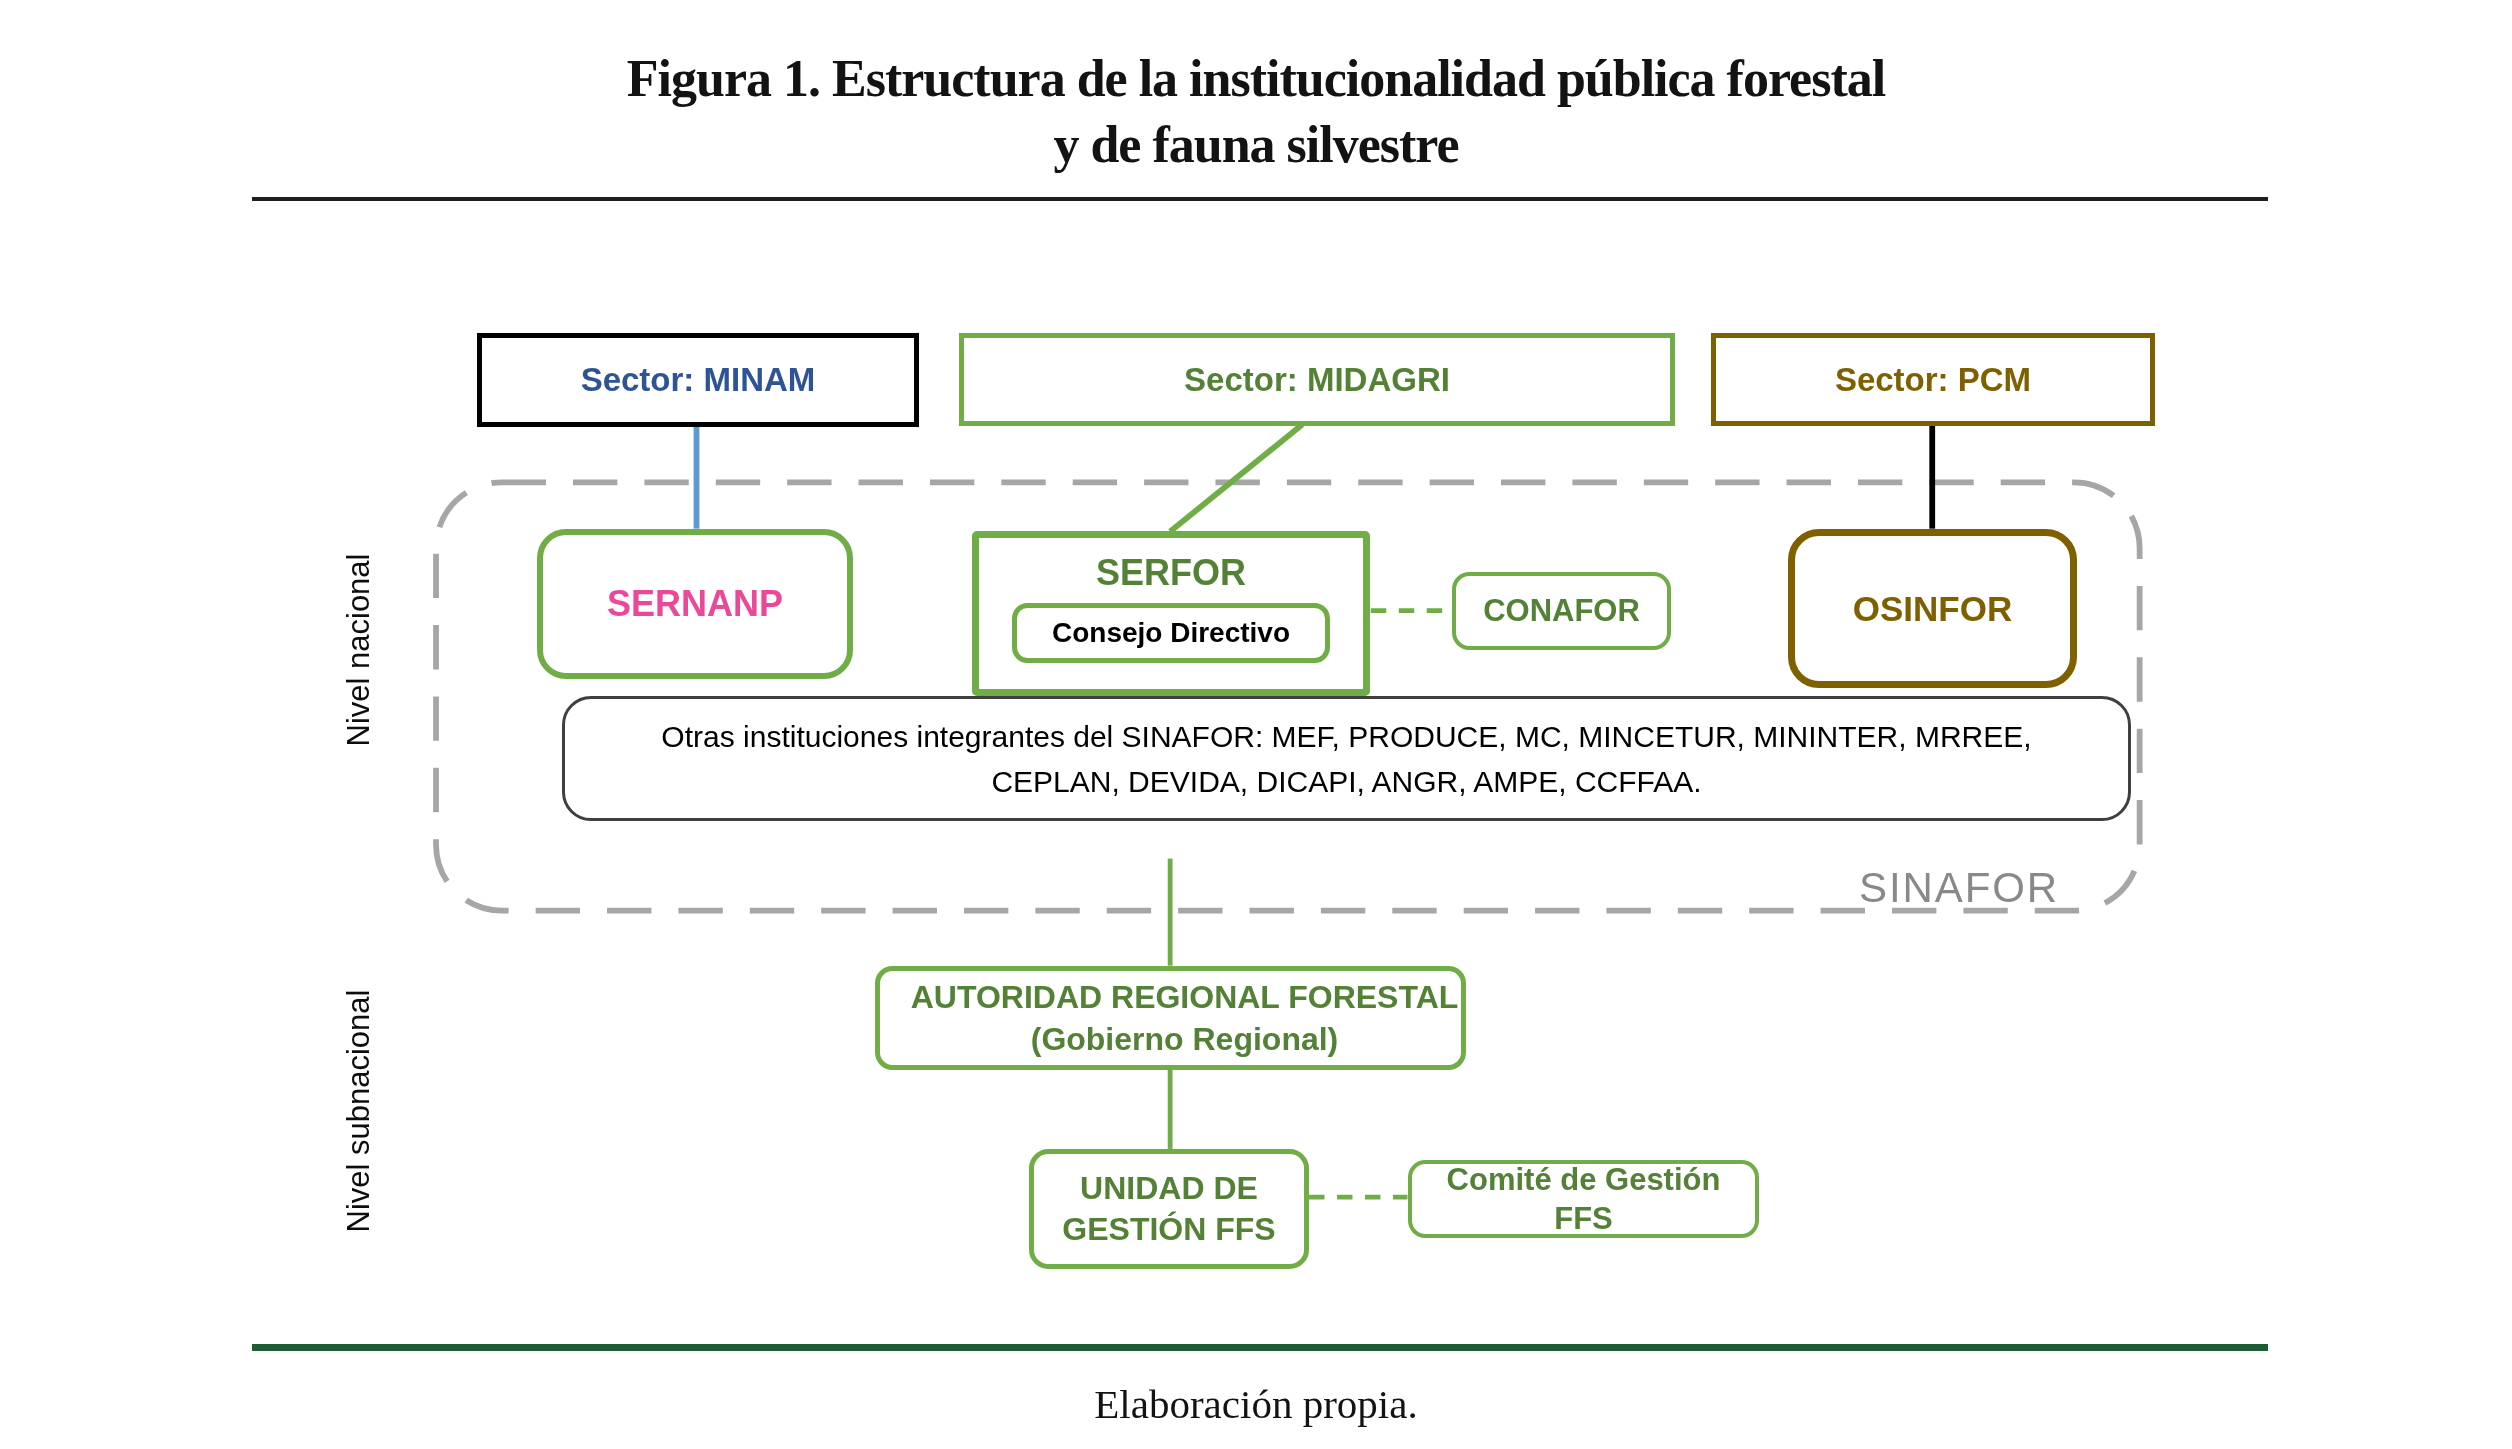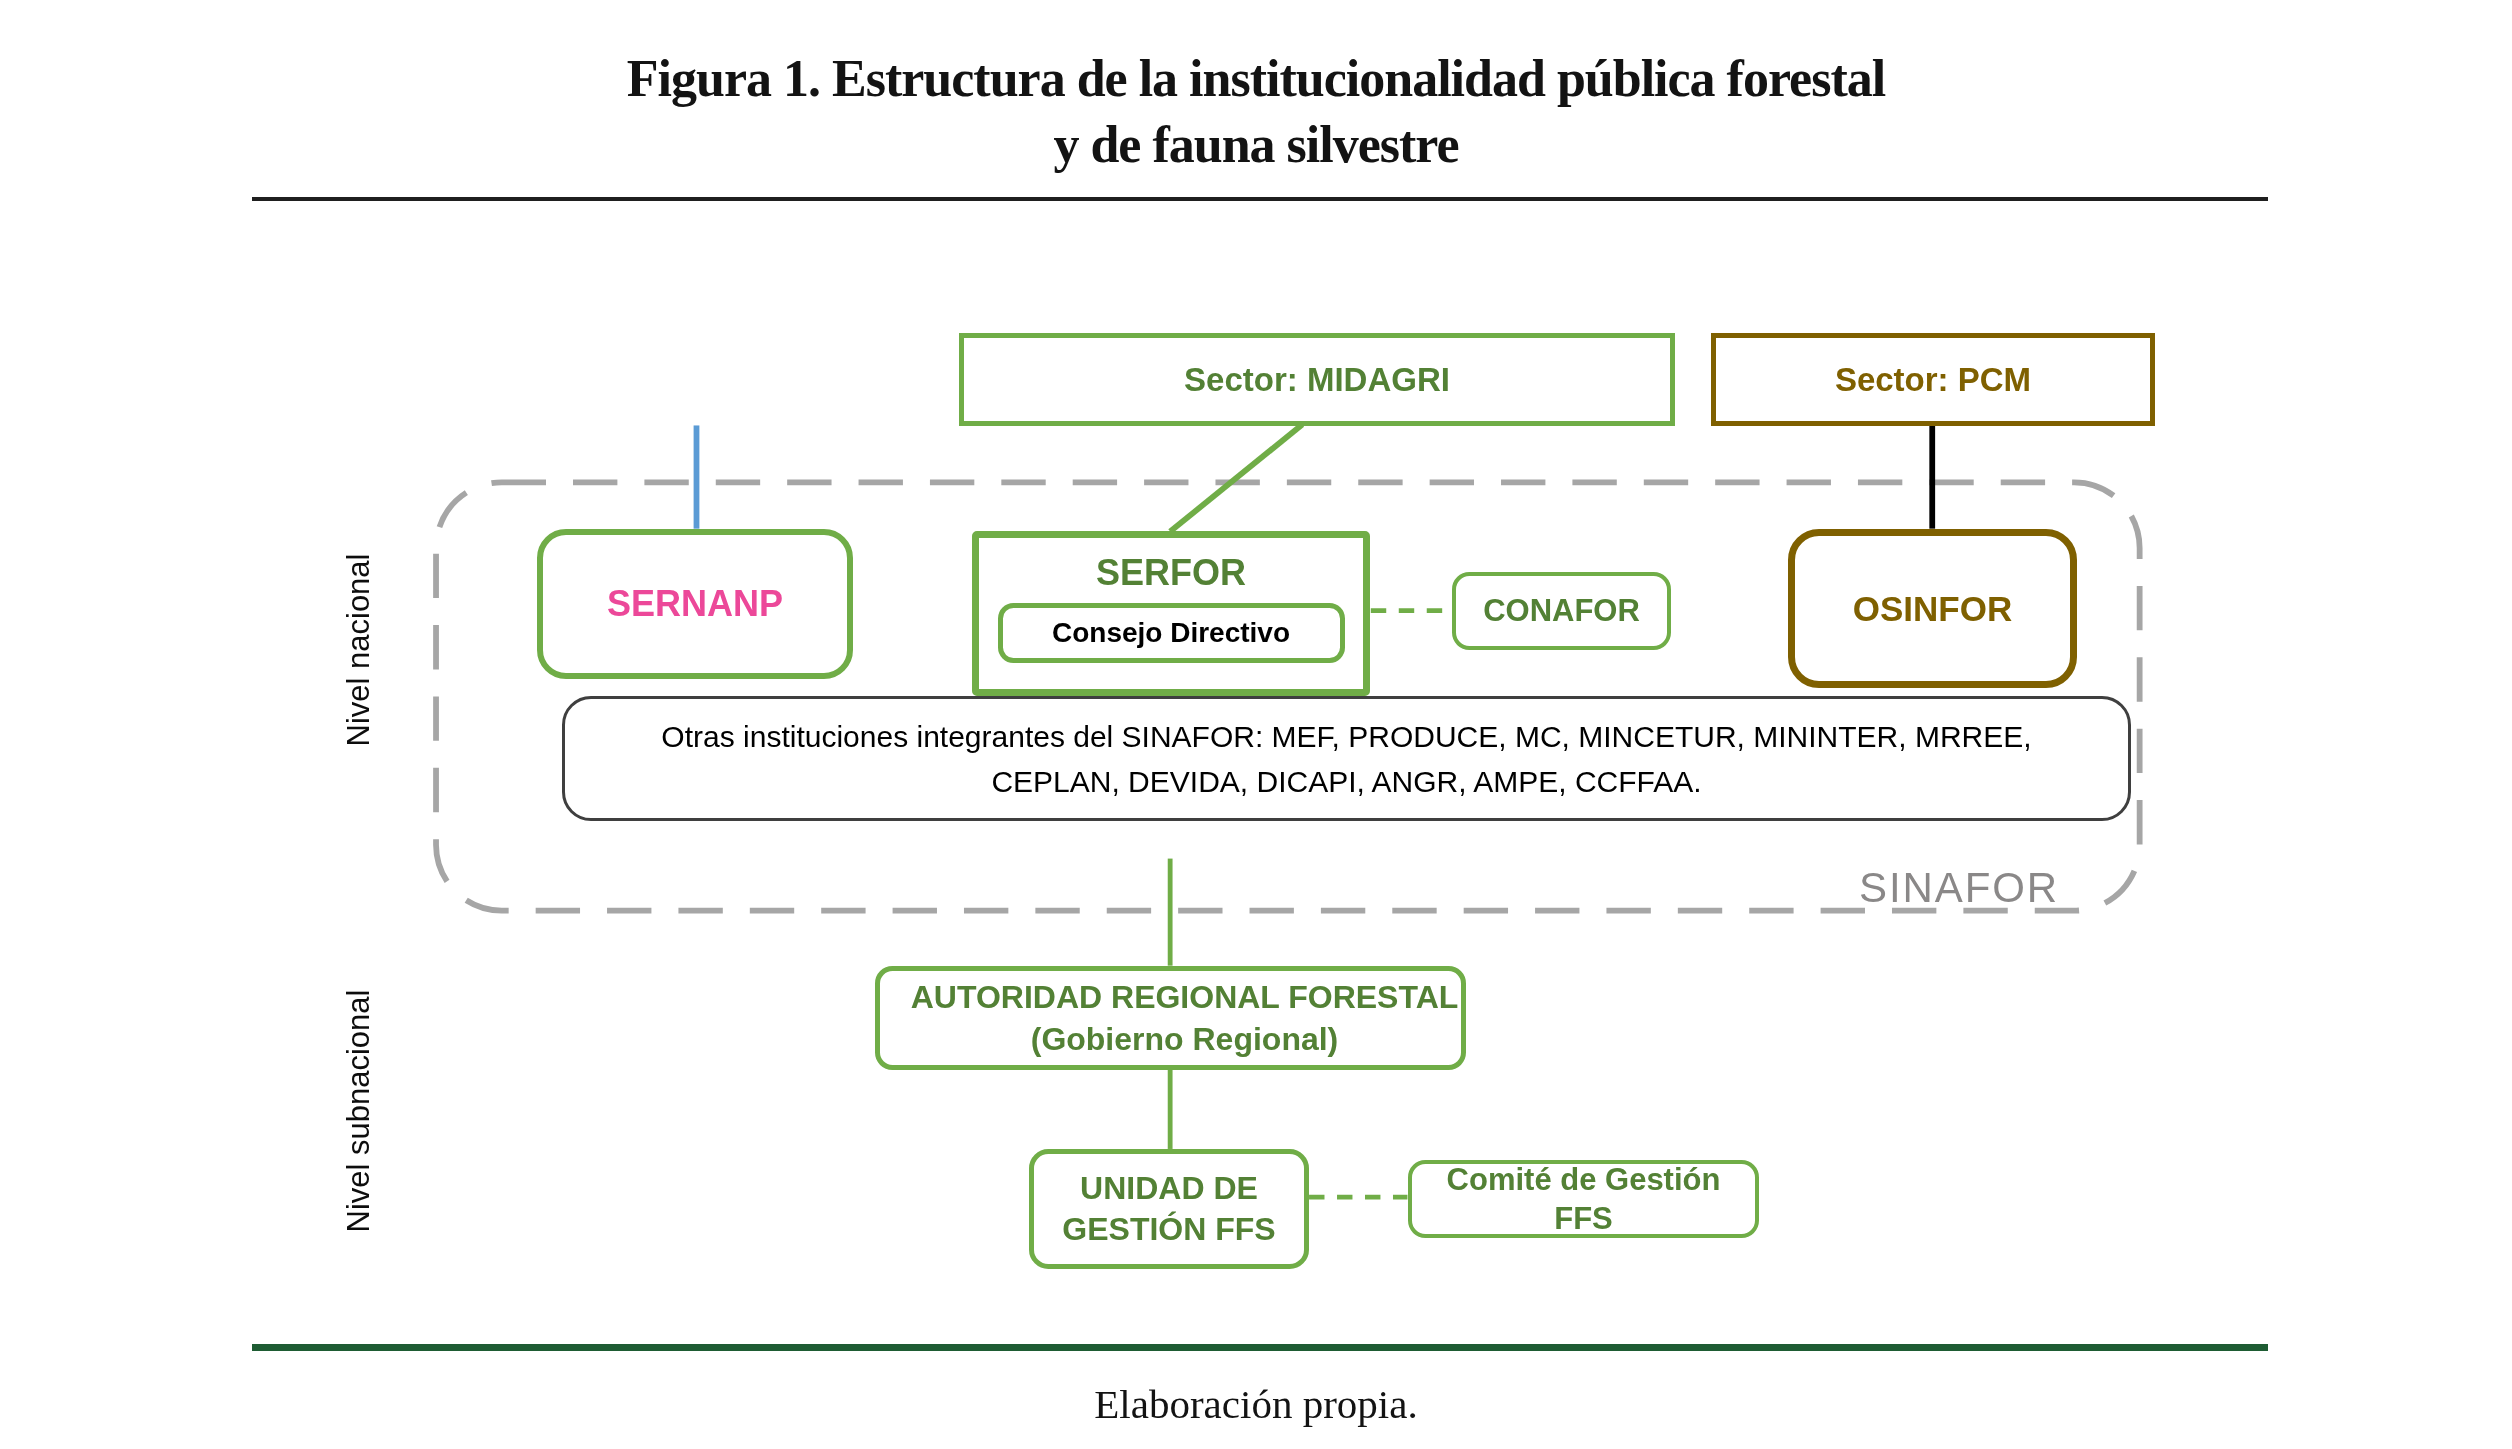--- a/index.html
+++ b/index.html
@@ -42,21 +42,21 @@
     font-weight:bold;
   }
   
   .sector{font-size:33px;}
   #box-minam{left:477px;top:333px;width:442px;height:94px;border:5.8px solid #000000;color:#2E5496;}
   #box-midagri{left:959px;top:333px;width:716px;height:93px;border:5.8px solid #70AD47;color:#538135;}
   #box-pcm{left:1711px;top:333px;width:444px;height:93px;border:5.8px solid #7F6000;color:#7F6000;}
   
   #box-sernanp{left:537px;top:529px;width:316px;height:150px;border:6.8px solid #70AD47;border-radius:29px;color:#ec4899;font-size:36px;}
   #box-serfor{left:972px;top:531px;width:398px;height:165px;border:7.7px solid #70AD47;border-radius:5px;color:#538135;font-size:36px;justify-content:flex-start;padding-top:13.5px;}
-  #box-consejo{position:relative;margin-top:9.6px;width:347px;height:60px;border:5.8px solid #70AD47;border-radius:15.4px;box-sizing:border-box;display:flex;align-items:center;justify-content:center;color:#000000;font-size:28px;}
+  #box-consejo{position:relative;margin-top:9.6px;width:318px;height:60px;border:5.8px solid #70AD47;border-radius:15.4px;box-sizing:border-box;display:flex;align-items:center;justify-content:center;color:#000000;font-size:28px;}
   #box-conafor{left:1452px;top:572px;width:219px;height:78px;border:4.8px solid #70AD47;border-radius:17.4px;color:#538135;font-size:31px;}
   #box-osinfor{left:1788px;top:529px;width:289px;height:159px;border:7.7px solid #7F6000;border-radius:31px;color:#7F6000;font-size:35px;}
   #box-otras{left:534px;top:696px;width:1569px;height:125px;border:3.9px solid #3F3F3F;border-radius:29px;color:#000000;font-size:30px;font-weight:400;line-height:45px;margin-left:28px;}
   
   #box-autoridad{left:875px;top:966px;width:591px;height:104px;border:5.8px solid #70AD47;border-radius:17.4px;color:#538135;font-size:32px;line-height:42px;padding-left:28px;}
   #box-unidad{left:1029px;top:1149px;width:280px;height:120px;border:5.8px solid #70AD47;border-radius:19.3px;color:#538135;font-size:32px;line-height:41px;}
   #box-comite{left:1408px;top:1160px;width:351px;height:78px;border:4.8px solid #70AD47;border-radius:17.4px;color:#538135;font-size:31px;line-height:39px;}
   
   #sinafor-label{
     position:absolute;z-index:2;right:453px;top:864px;
@@ -88,20 +88,23 @@
     <line x1="722" y1="441" x2="722" y2="548" stroke-width="6" stroke="#5B9BD5"></line>
     <line x1="1350" y1="440" x2="1213" y2="551" stroke-width="6" stroke="#70AD47"></line>
     <line x1="2003" y1="441" x2="2003" y2="548" stroke-width="6" stroke="#000000"></line>
     <line x1="1421" y1="633" x2="1505" y2="633" stroke-width="5" stroke-dasharray="16 13" stroke="#70AD47"></line>
     <line x1="1213" y1="721" x2="1213" y2="762" stroke-width="5" stroke="#70AD47"></line>
     <line x1="1213" y1="890" x2="1213" y2="1001" stroke-width="5" stroke="#70AD47"></line>
     <line x1="1213" y1="1109" x2="1213" y2="1191" stroke-width="5" stroke="#70AD47"></line>
     <line x1="1357" y1="1241" x2="1459" y2="1241" stroke-width="5" stroke-dasharray="16 13" stroke="#70AD47"></line>
   </svg>
 
+  <div class="box sector" id="box-minam">
+    <span>Sector: MINAM</span>
+  </div>
   <div class="box sector" id="box-midagri">
     <span>Sector: MIDAGRI</span>
   </div>
   <div class="box sector" id="box-pcm">
     <span>Sector: PCM</span>
   </div>
 
   <div class="box" id="box-sernanp">
     <span>SERNANP</span>
   </div>

